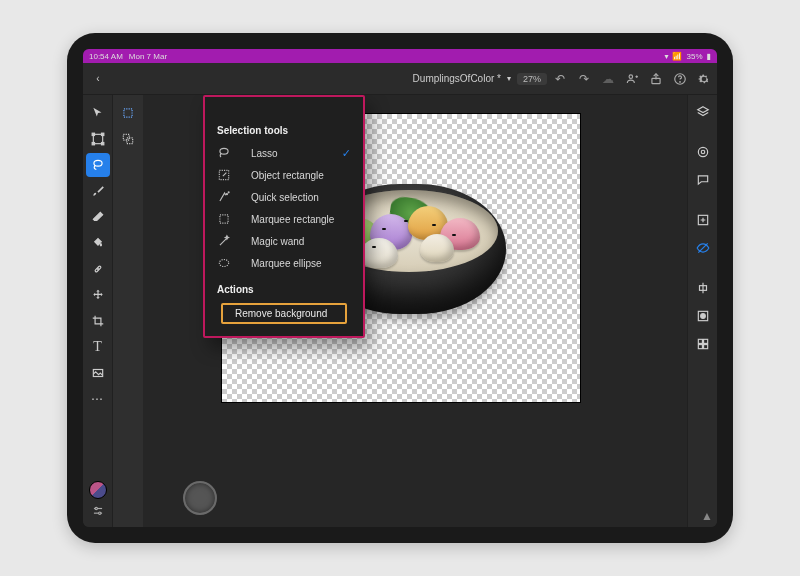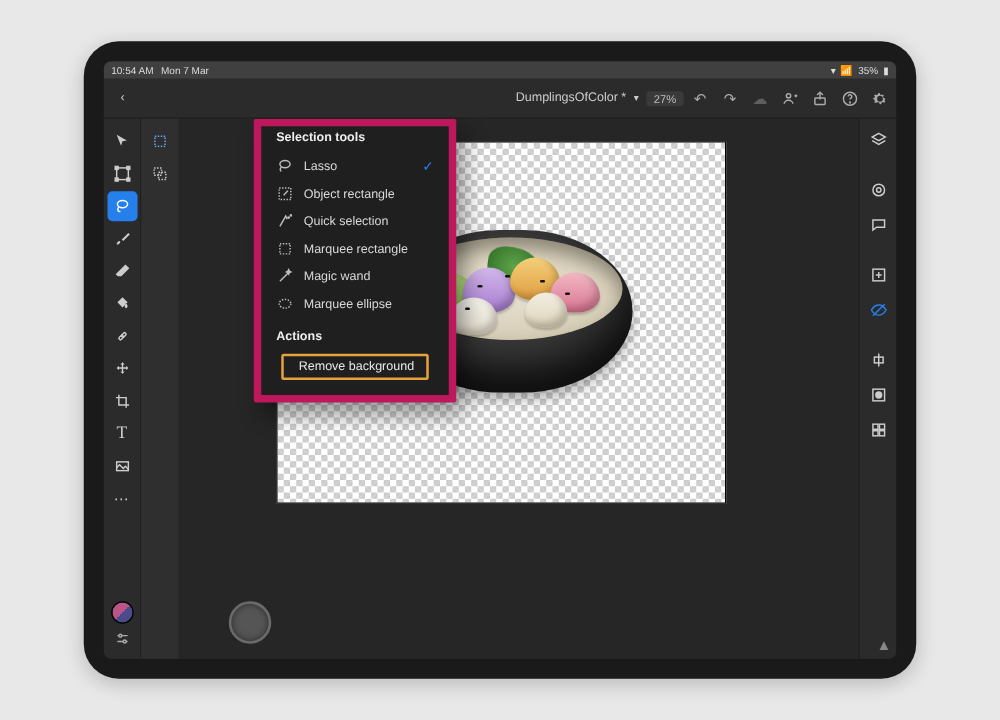--- a/index.html
+++ b/index.html
@@ -27,21 +27,21 @@
     width: 100%;
     height: 100%;
     background: #2b2b2b;
     border-radius: 6px;
     overflow: hidden;
     position: relative;
   }
   
   .status {
     height: 14px;
-    background: #404040;
+    background: #a21caf;
     display: flex;
     align-items: center;
     color: #ddd;
     font-size: 8px;
     padding: 0 6px;
   }
   .status .left { display: flex; gap: 6px; }
   .status .right { margin-left: auto; display: flex; gap: 4px; align-items:center;}
   .status .icon8 { font-size:8px; }
   
@@ -129,27 +129,27 @@
   .d6{width:34px;height:28px;left:108px;top:50px;background:linear-gradient(#f3eee3,#ded4b9);}
   .herb{position:absolute;width:42px;height:30px;left:78px;top:14px;background:radial-gradient(circle at 50% 50%, #5da348, #2f6d27);border-radius:40% 60% 50% 50%;transform:rotate(8deg);filter:blur(0.3px);}
   .seeds{position:absolute;width:4px;height:2px;background:#111;border-radius:1px;}
   .touch-ring {
     position:absolute; bottom:12px; left:40px; width:34px;height:34px;border-radius:50%;
     background:#555; border:2px solid #6a6a6a; box-shadow: inset 0 0 6px rgba(0,0,0,0.5);
   }
   
   .flyout {
     position:absolute; top:0; left:60px; width:162px;
-    background:#1f1f1f; color:#e8e8e8; padding:0 0 10px 0;
-    border:6px solid #be185d; border-radius:2px;
+    background:#1f1f1f; color:#e8e8e8; padding:24px 0 10px 0;
+    border:2px solid #be185d; border-radius:2px;
     box-shadow:6px 10px 18px rgba(0,0,0,0.4);
   }
   .flyout .heading { font-size:10px; font-weight:600; padding:4px 12px 6px 12px; color:#eee;}
   .flyout .row {
-    display:flex; align-items:center; gap:8px; padding:4px 12px; font-size:10px; color:#d8d8d8;
+    display:flex; align-items:center; gap:20px; padding:4px 12px; font-size:10px; color:#d8d8d8;
     cursor:pointer;
   }
   .flyout .row .ricon{ width:14px;height:14px;display:flex;align-items:center;justify-content:center;color:#bbb;}
   .flyout .row .check{ margin-left:auto; color:#2680eb; font-size:11px;}
   .flyout .divider { height:6px; }
   .flyout .highlight {
     margin:2px 16px; padding:3px 4px; border:2px solid #e6a23c; border-radius:2px;
     display:flex;align-items:center;gap:8px;font-size:10px;
   }
   .warning-tri {

